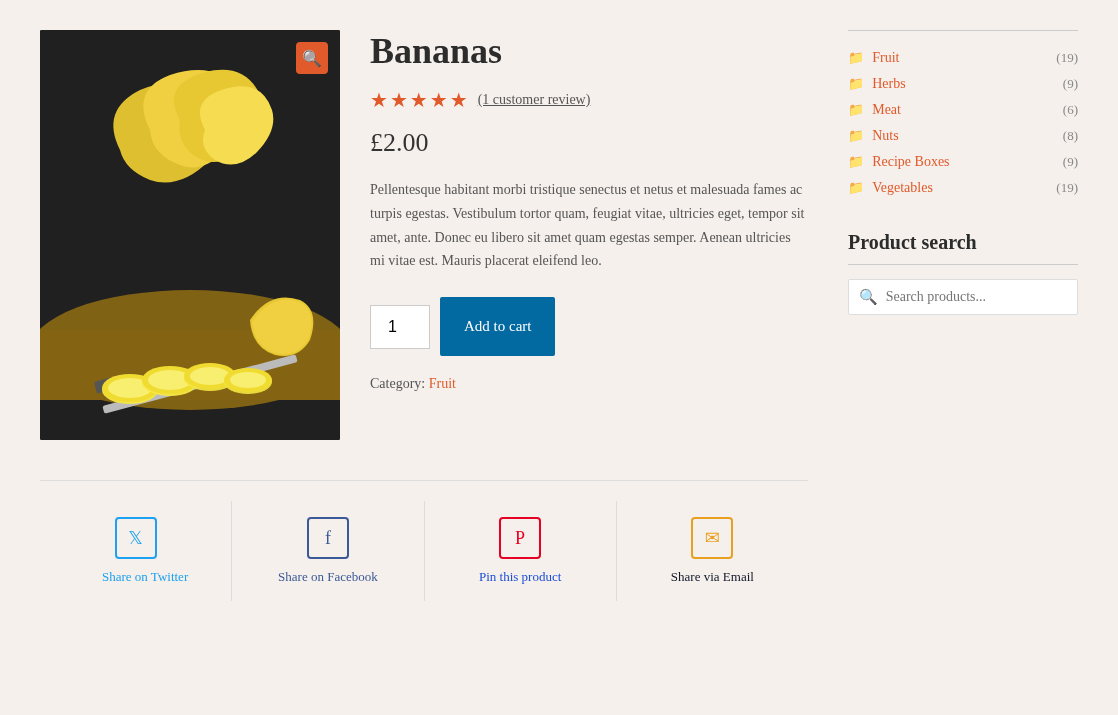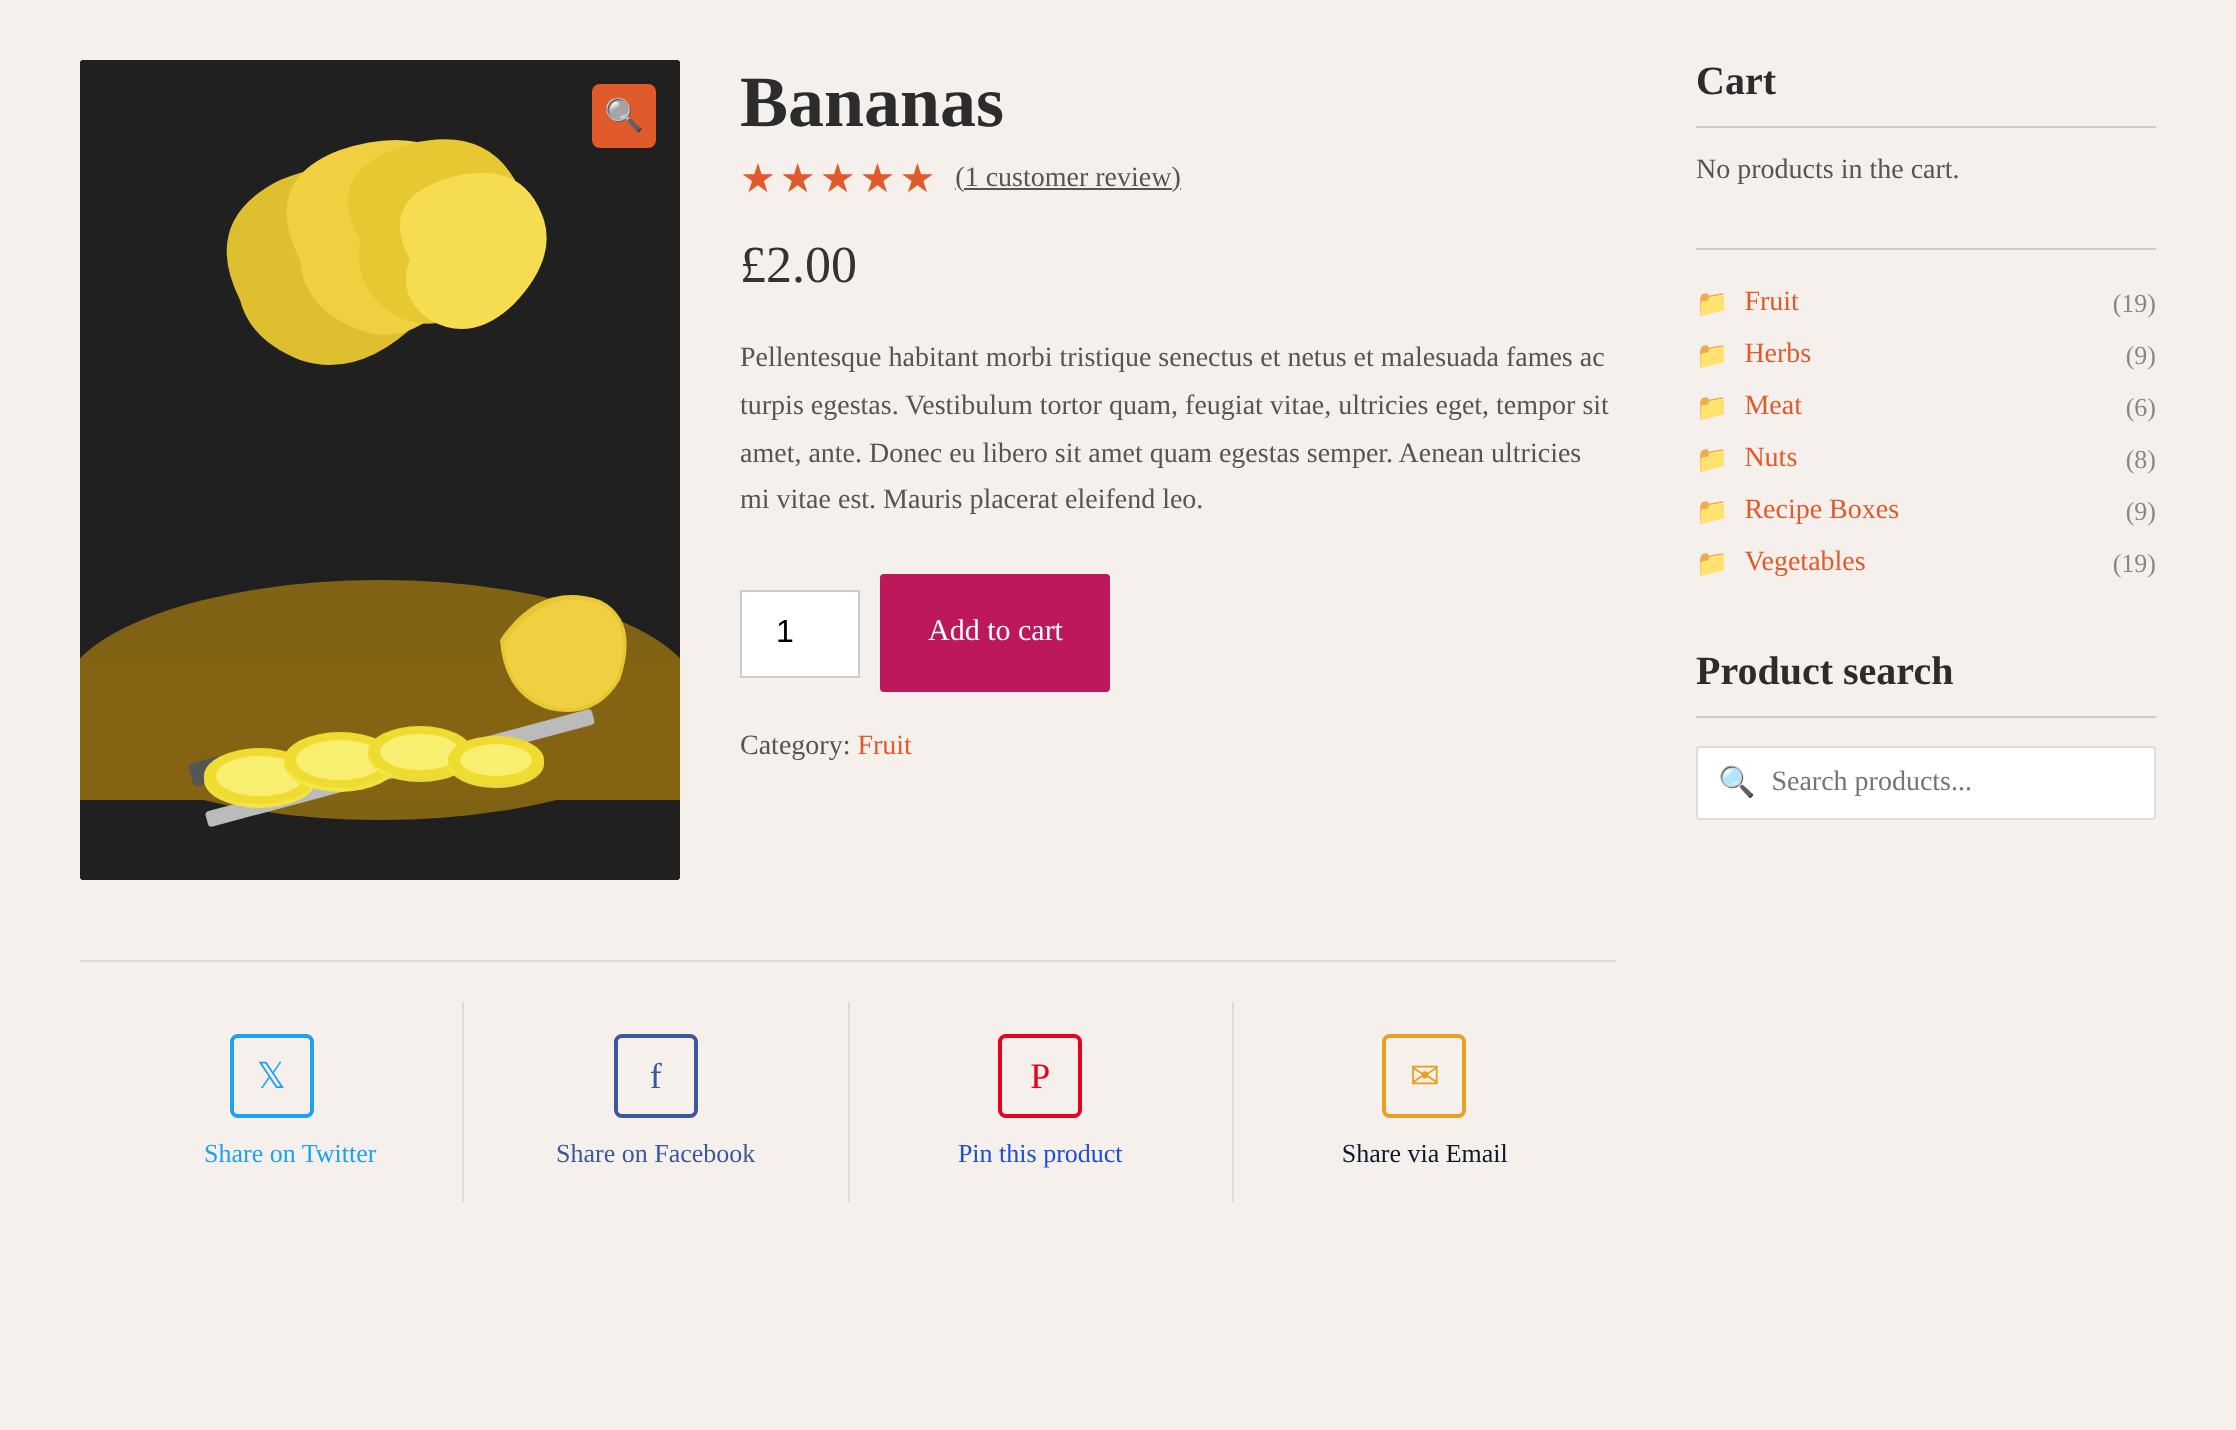--- a/index.html
+++ b/index.html
@@ -60,21 +60,21 @@
     }
 
     .product-details {
       flex: 1;
     }
 
     .product-title {
       font-size: 36px;
       font-weight: bold;
       color: #2c2c2c;
-      margin-bottom: 5px;
+      margin-bottom: 16px;
       font-family: Georgia, serif;
     }
 
     .rating-row {
       display: flex;
       align-items: center;
       gap: 8px;
       margin-bottom: 16px;
     }
 
@@ -116,21 +116,21 @@
       width: 60px;
       height: 44px;
       border: 1px solid #ccc;
       text-align: center;
       font-size: 16px;
       background: #fff;
       padding: 0 8px;
     }
 
     .add-to-cart-btn {
-      background: #be185d;
+      background: #0369a1;
       color: white;
       border: none;
       padding: 21px 24px;
       font-size: 15px;
       cursor: pointer;
       border-radius: 2px;
       font-family: Georgia, serif;
     }
 
     .product-category {
@@ -371,25 +371,20 @@
         <div class="share-icon-box">
           <span>✉</span>
         </div>
         <span class="share-label">Share via Email</span>
       </a>
     </div>
   </div>
 
   <div class="sidebar">
 
-    <div class="sidebar-section">
-      <h3 class="sidebar-title">Cart</h3>
-      <hr class="sidebar-divider">
-      <p class="cart-empty-text">No products in the cart.</p>
-    </div>
 
     <div class="sidebar-section">
       <hr class="sidebar-divider">
       <ul class="category-list">
       <li>
       <span class="folder-icon">📁</span>
       <a href="#">Fruit</a>
       <span class="category-count">(19)</span>
     </li>
           <li>

